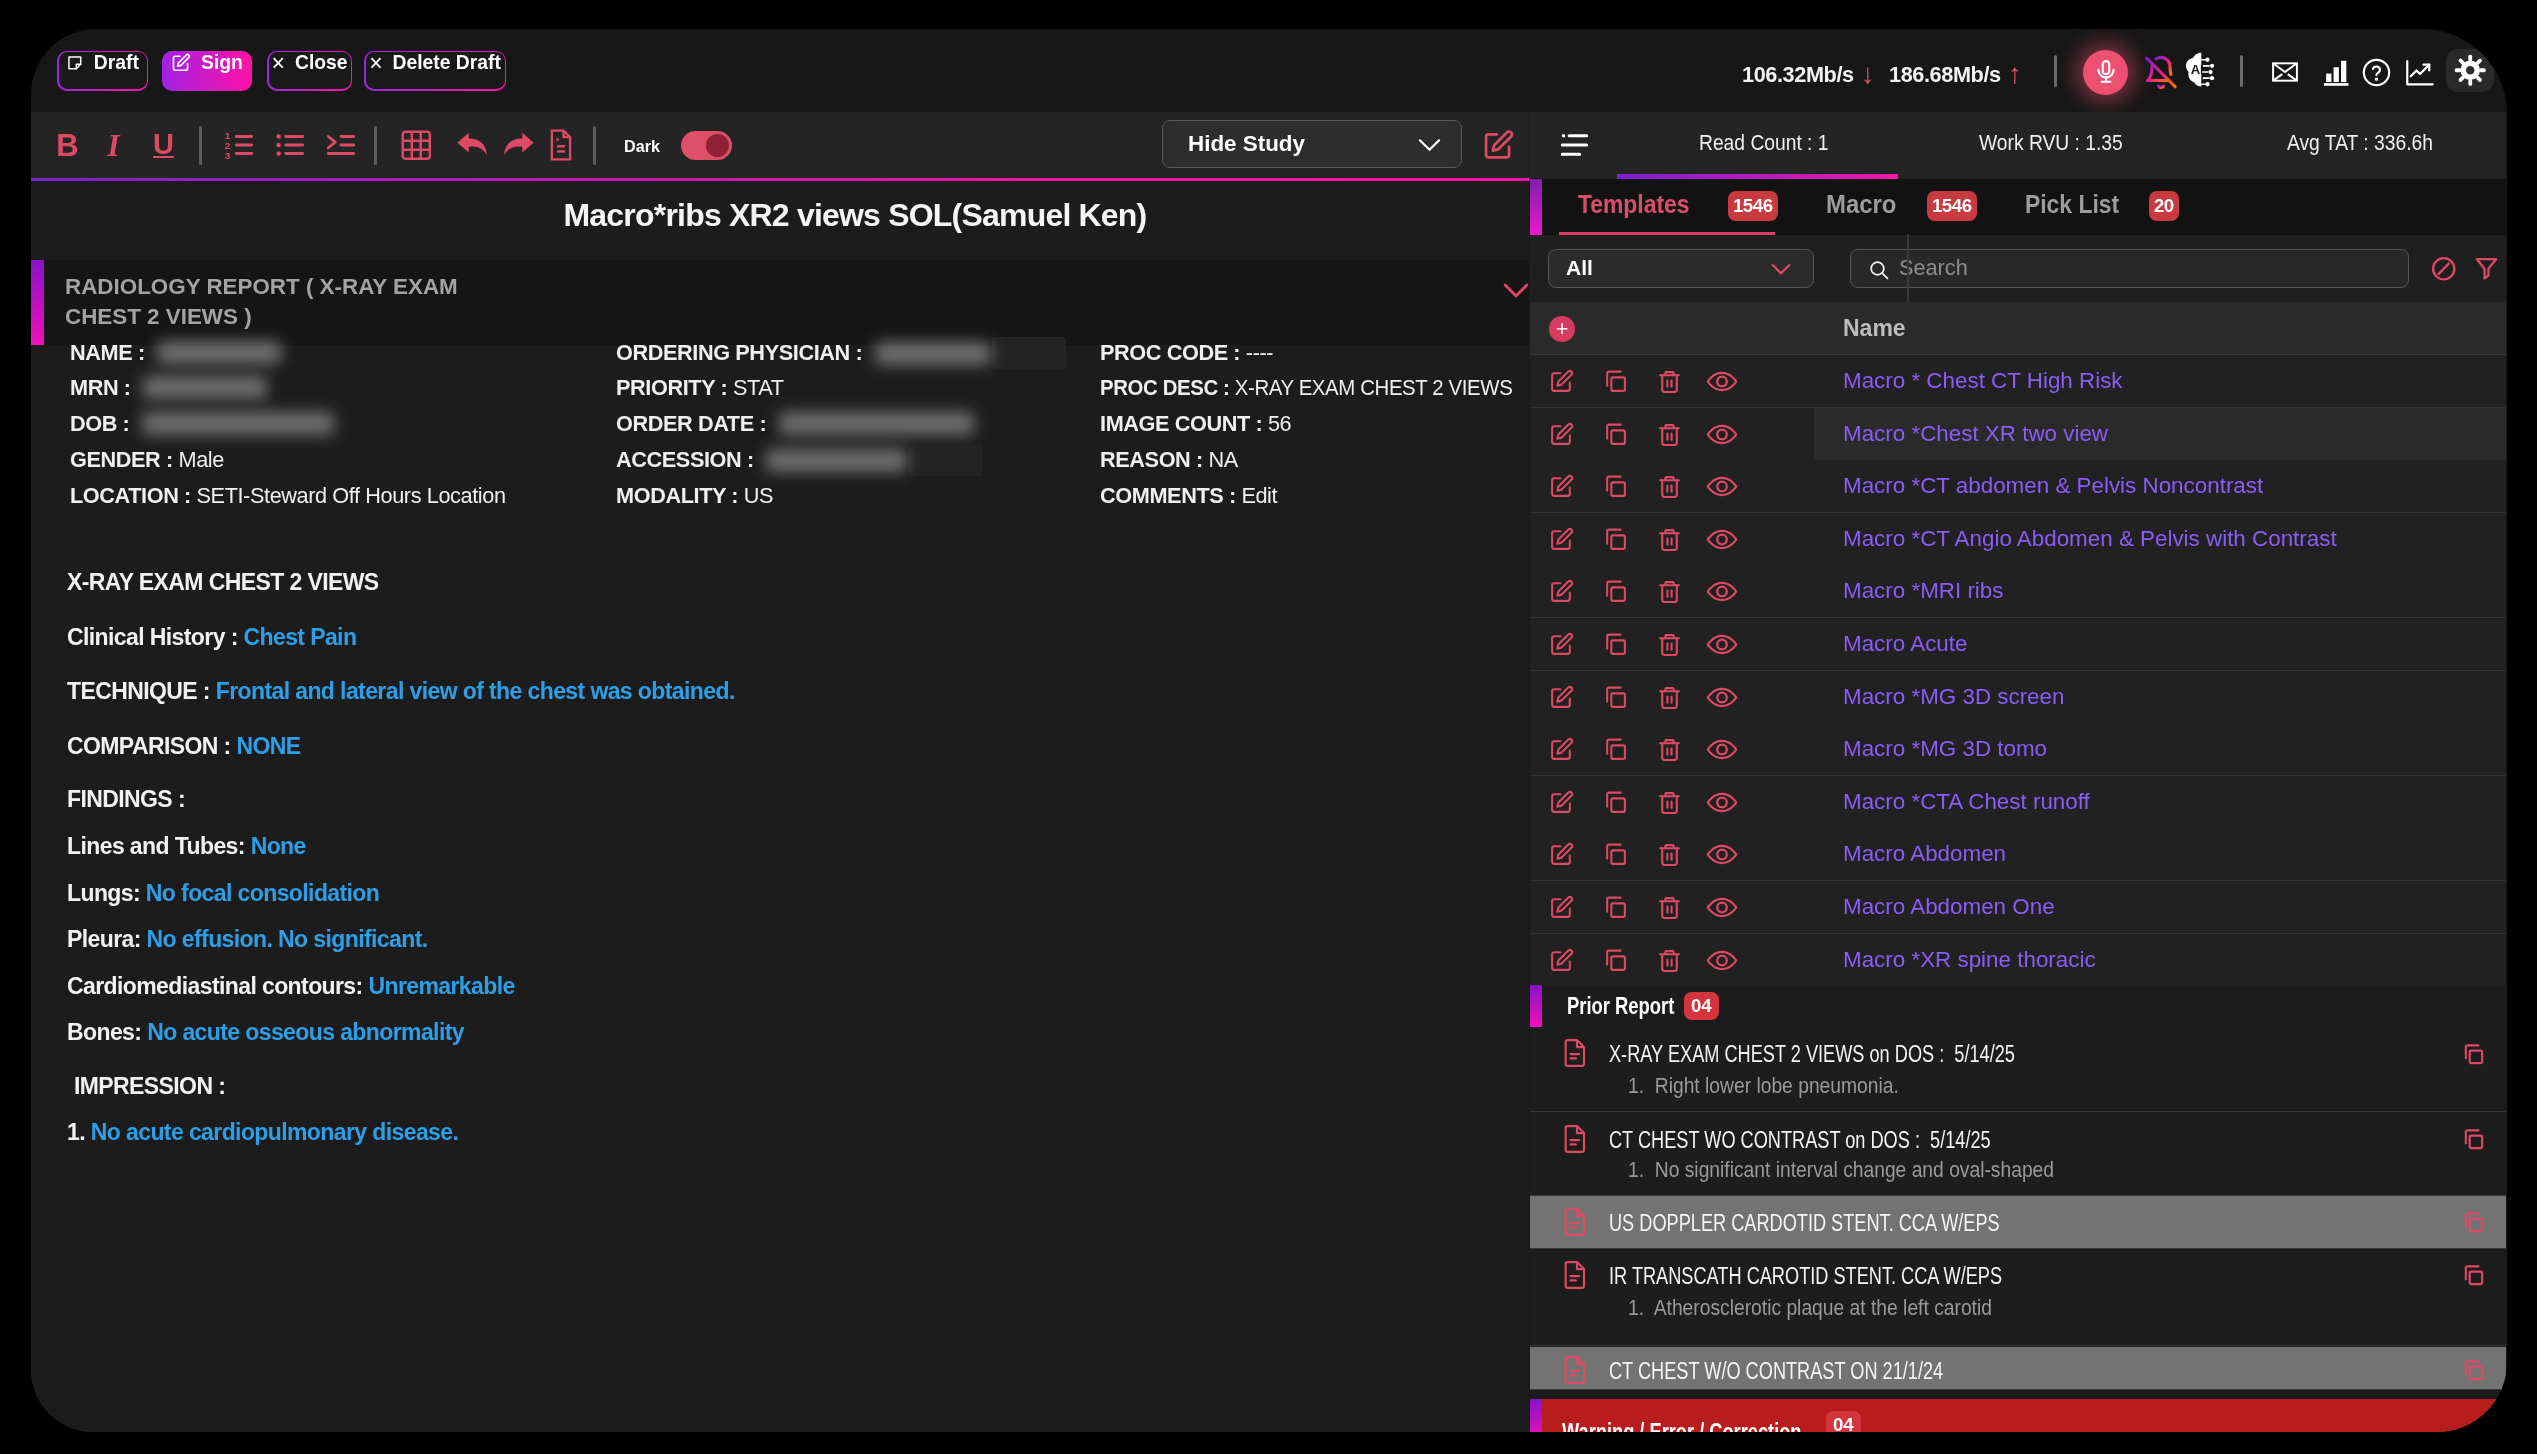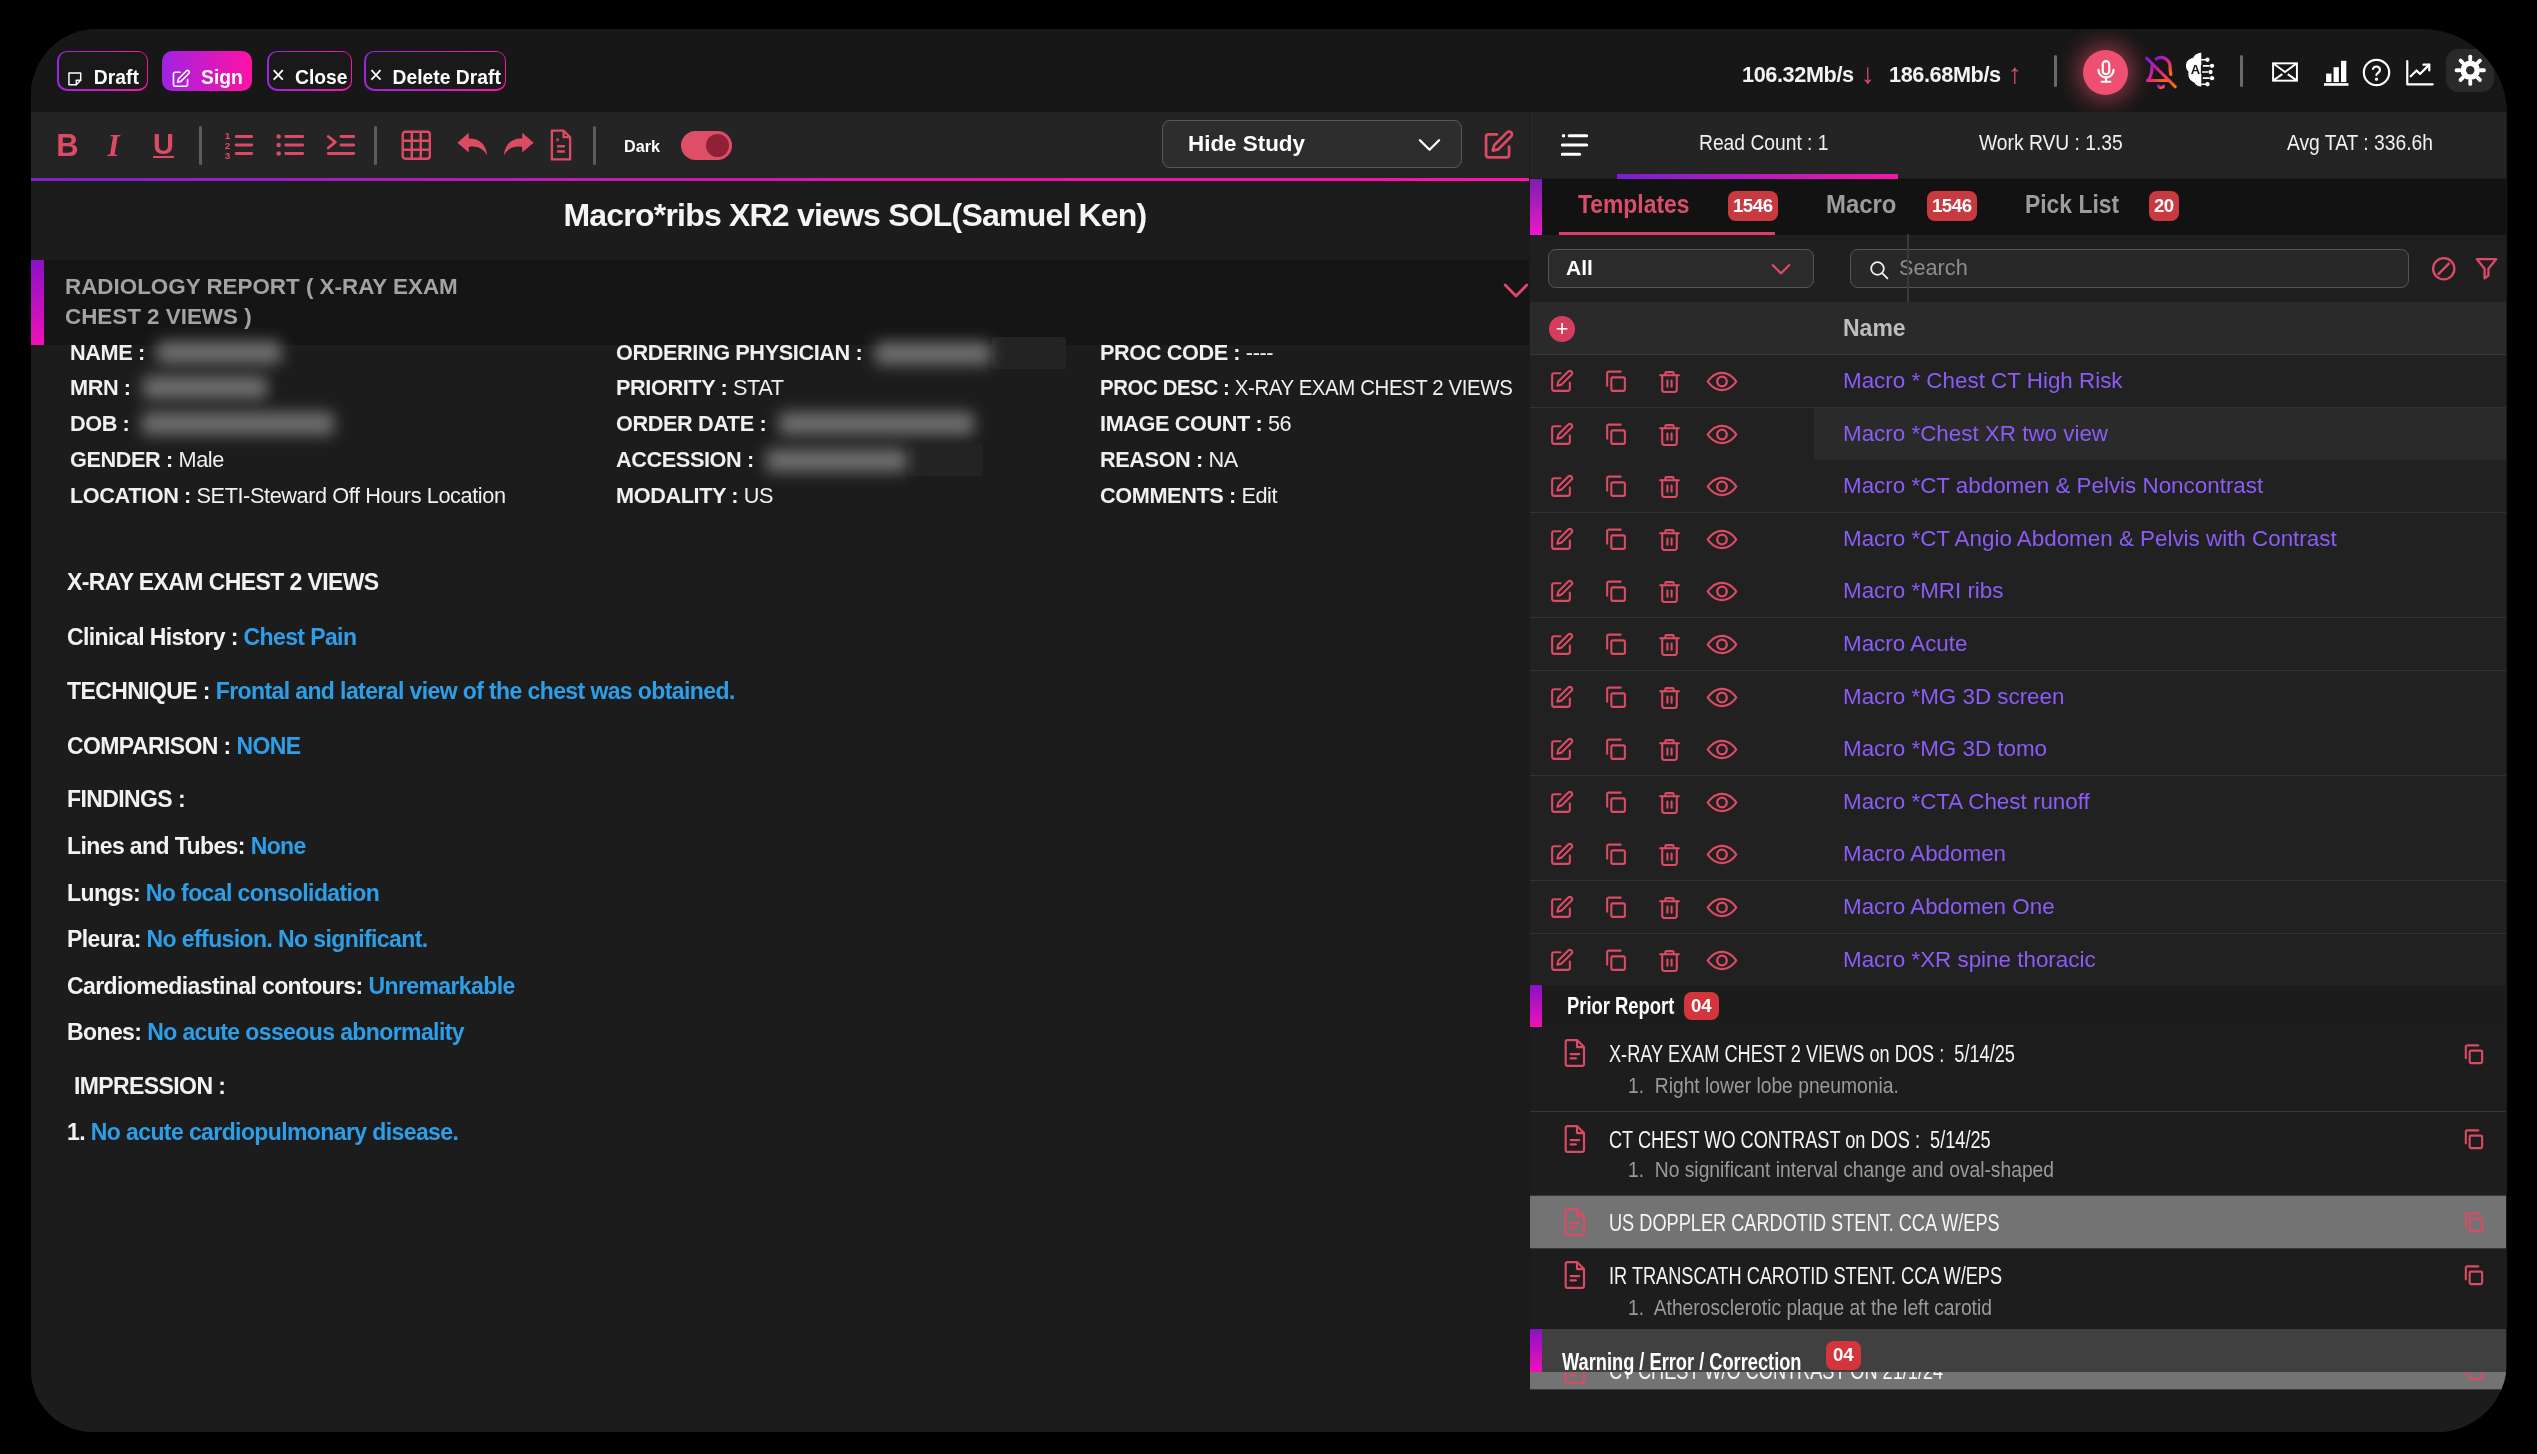--- a/index.html
+++ b/index.html
@@ -2,21 +2,21 @@
 <html style="font-size:12.4px"><head>
 <meta charset="utf-8">
 <style>
 *{box-sizing:border-box;margin:0;padding:0}
 html,body{width:2538px;height:1454px;background:#000;font-family:"Liberation Sans",sans-serif;overflow:hidden}
 .app{position:absolute;left:31px;top:29px;width:2476px;height:1403px;background:#1a1a1a;border-radius:66px 85px 70px 62px;overflow:hidden}
 .abs{position:absolute}
 
 .topbar{position:absolute;left:0;top:0;width:2476px;height:83px;background:#171717}
 .gbtn{position:absolute;top:21.7px;height:40px;border-radius:10px;background:linear-gradient(90deg,#9b26dd,#ff14a5);padding:1.5px}
-.gbtn .in{width:100%;height:100%;border-radius:8.5px;background:#191919;display:flex;align-items:flex-end;justify-content:center;gap:10px;color:#fff;font-size:19.3px;font-weight:700;padding:0 7.7px;white-space:nowrap}
+.gbtn .in{width:100%;height:100%;border-radius:8.5px;background:#191919;display:flex;align-items:flex-start;justify-content:center;gap:10px;color:#fff;font-size:19.3px;font-weight:700;padding:0 7.7px;white-space:nowrap}
 .gbtn.fill .in{background:linear-gradient(90deg,#a321e2,#ff12a6)}
 .nettxt{position:absolute;top:33px;color:#f2f2f2;font-size:21.7px;font-weight:700;letter-spacing:-0.4px}
 .vdiv{position:absolute;width:3.1px;background:#6a6a6a;border-radius:1.5px}
 
 .toolbar{position:absolute;left:0;top:83px;width:1498px;height:67px;background:#242424}
 .mline{position:absolute;left:0;top:149px;width:1498px;height:3.9px;background:linear-gradient(90deg,#7d22cc,#c318b8 35%,#ef13a0 70%,#ff12a8)}
 .tico{position:absolute;top:0;color:#dc4a64}
 
 .lpanel{position:absolute;left:0;top:152px;width:1498px;height:1251px;background:#1c1c1c;overflow:hidden}
 .title{position:absolute;left:30px;top:46px;width:1588px;text-align:center;color:#f5f5f5;font-size:32px;font-weight:700;letter-spacing:-0.8px}
@@ -606,20 +606,20 @@
           <path d="M12 1H3a1.5 1.5 0 0 0-1.5 1.5v21A1.5 1.5 0 0 0 3 25h14a1.5 1.5 0 0 0 1.5-1.5V7.5z"></path>
           <path d="M12 1v6.5h6.5"></path>
           <path d="M6 14h8M6 18h5" stroke-linecap="round"></path>
         </svg>
         <div class="t1" style="top:10.8px">CT CHEST W/O CONTRAST ON 21/1/24</div>
         <svg class="abs" style="left:932px;top:11.6px" width="23" height="23" viewBox="0 0 24 24" fill="none" stroke="#dc4a64" stroke-width="2.2" stroke-linecap="round" stroke-linejoin="round">
           <rect x="8" y="8" width="13" height="13" rx="1.5"></rect>
           <path d="M4 16V4a1.5 1.5 0 0 1 1.5-1.5H17"></path>
         </svg>
       </div>
-    <div class="phead" style="top:1217px;height:43px;border-bottom:none;background:#404040">
+    <div class="phead" style="top:1287px;height:43px;border-bottom:none;background:#b91c1c">
       <div class="bar"></div>
       <div class="abs" style="left:32px;top:18.6px;color:#fff;font-size:24px;font-weight:700;transform:scaleX(.76);transform-origin:0 50%">Warning / Error / Correction</div>
       <div class="abs" style="left:296px;top:12.4px;background:#d4353c;color:#fff;border-radius:7.7px;font-size:18.6px;font-weight:700;padding:3.1px 7px">04</div>
     </div>
   </div>
 </div>
 
 
 </body></html>

